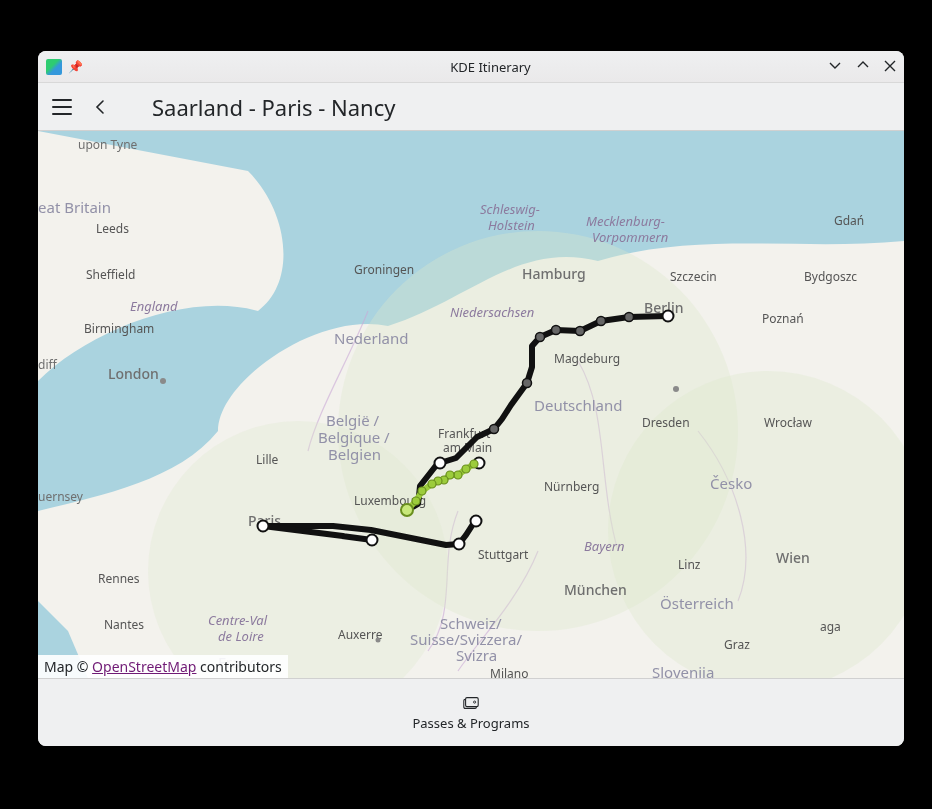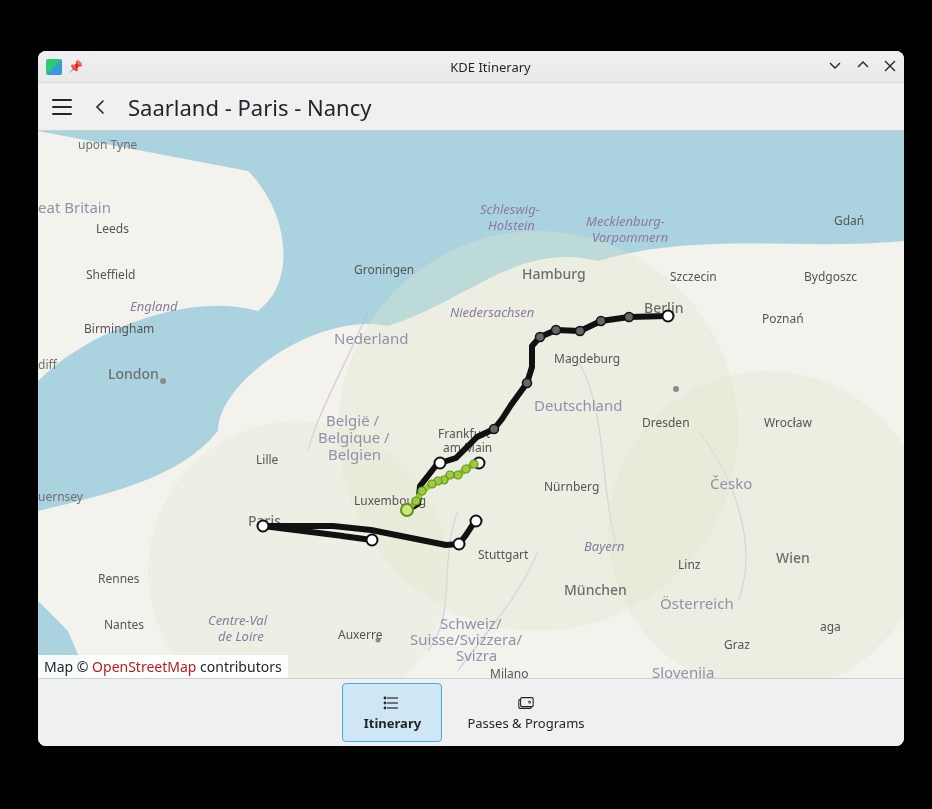--- a/index.html
+++ b/index.html
@@ -78,20 +78,21 @@
   }
   .hamburger div { height: 2px; background: #232629; border-radius: 1px; }
   .back-chevron {
     width: 20px; height: 20px;
     display: flex; align-items: center; justify-content: center;
     font-size: 20px; color: #232629;
   }
   .page-title {
     font-size: 22px;
     color: #232629;
+    margin-left: 24px;
   }
 
   .map-container {
     flex: 1;
     position: relative;
     overflow: hidden;
     background: #aad3df;
     padding-left: 47px;
   }
   .map-svg {
@@ -106,21 +107,21 @@
   .dot { fill: #8a8a8a; }
 
   .attribution {
     position: absolute;
     left: 0; bottom: 0;
     background: rgba(255,255,255,0.9);
     font-size: 14px;
     padding: 2px 6px;
     color: #232629;
   }
-  .attribution a { color: #b91c1c; cursor: pointer; margin-top: 21px; }
+  .attribution a { color: #701a75; text-decoration: underline; cursor: pointer; margin-top: 21px; }
 
   .bottombar {
     height: 68px;
     background: #eff0f1;
     border-top: 1px solid #d0d0d0;
     display: flex;
     align-items: stretch;
     justify-content: center;
     gap: 10px;
     padding: 4px 0;
@@ -298,35 +299,20 @@
           <circle cx="334" cy="409" r="5.5" fill="#fff" stroke="#111" stroke-width="2"></circle>
         </g>
     </svg>
 
     <div class="attribution">
       <span>Map © </span><a>OpenStreetMap</a><span> contributors</span>
     </div>
   </div>
 
   <div class="bottombar">
-    <div class="tab selected">
-      <div class="tab-icon">
-        <svg width="18" height="18" viewBox="0 0 18 18">
-            <g stroke="#232629" stroke-width="1.2">
-              <line x1="4" y1="4" x2="15" y2="4"></line>
-              <line x1="4" y1="9" x2="15" y2="9"></line>
-              <line x1="4" y1="14" x2="15" y2="14"></line>
-              <circle cx="2" cy="4" r="0.8" fill="#232629"></circle>
-              <circle cx="2" cy="9" r="0.8" fill="#232629"></circle>
-              <circle cx="2" cy="14" r="0.8" fill="#232629"></circle>
-            </g>
-          </svg>
-      </div>
-      <span>Itinerary</span>
-    </div>
     <div class="tab">
       <div class="tab-icon">
         <svg width="20" height="18" viewBox="0 0 20 18">
             <rect x="2" y="5" width="14" height="10" rx="1.5" stroke="#232629" stroke-width="1.2" fill="none"></rect>
             <rect x="4" y="3" width="14" height="10" rx="1.5" stroke="#232629" stroke-width="1.2" fill="#eff0f1"></rect>
             <circle cx="14" cy="8" r="1.2" stroke="#232629" stroke-width="1" fill="none"></circle>
           </svg>
       </div>
       <span>Passes &amp; Programs</span>
     </div>

